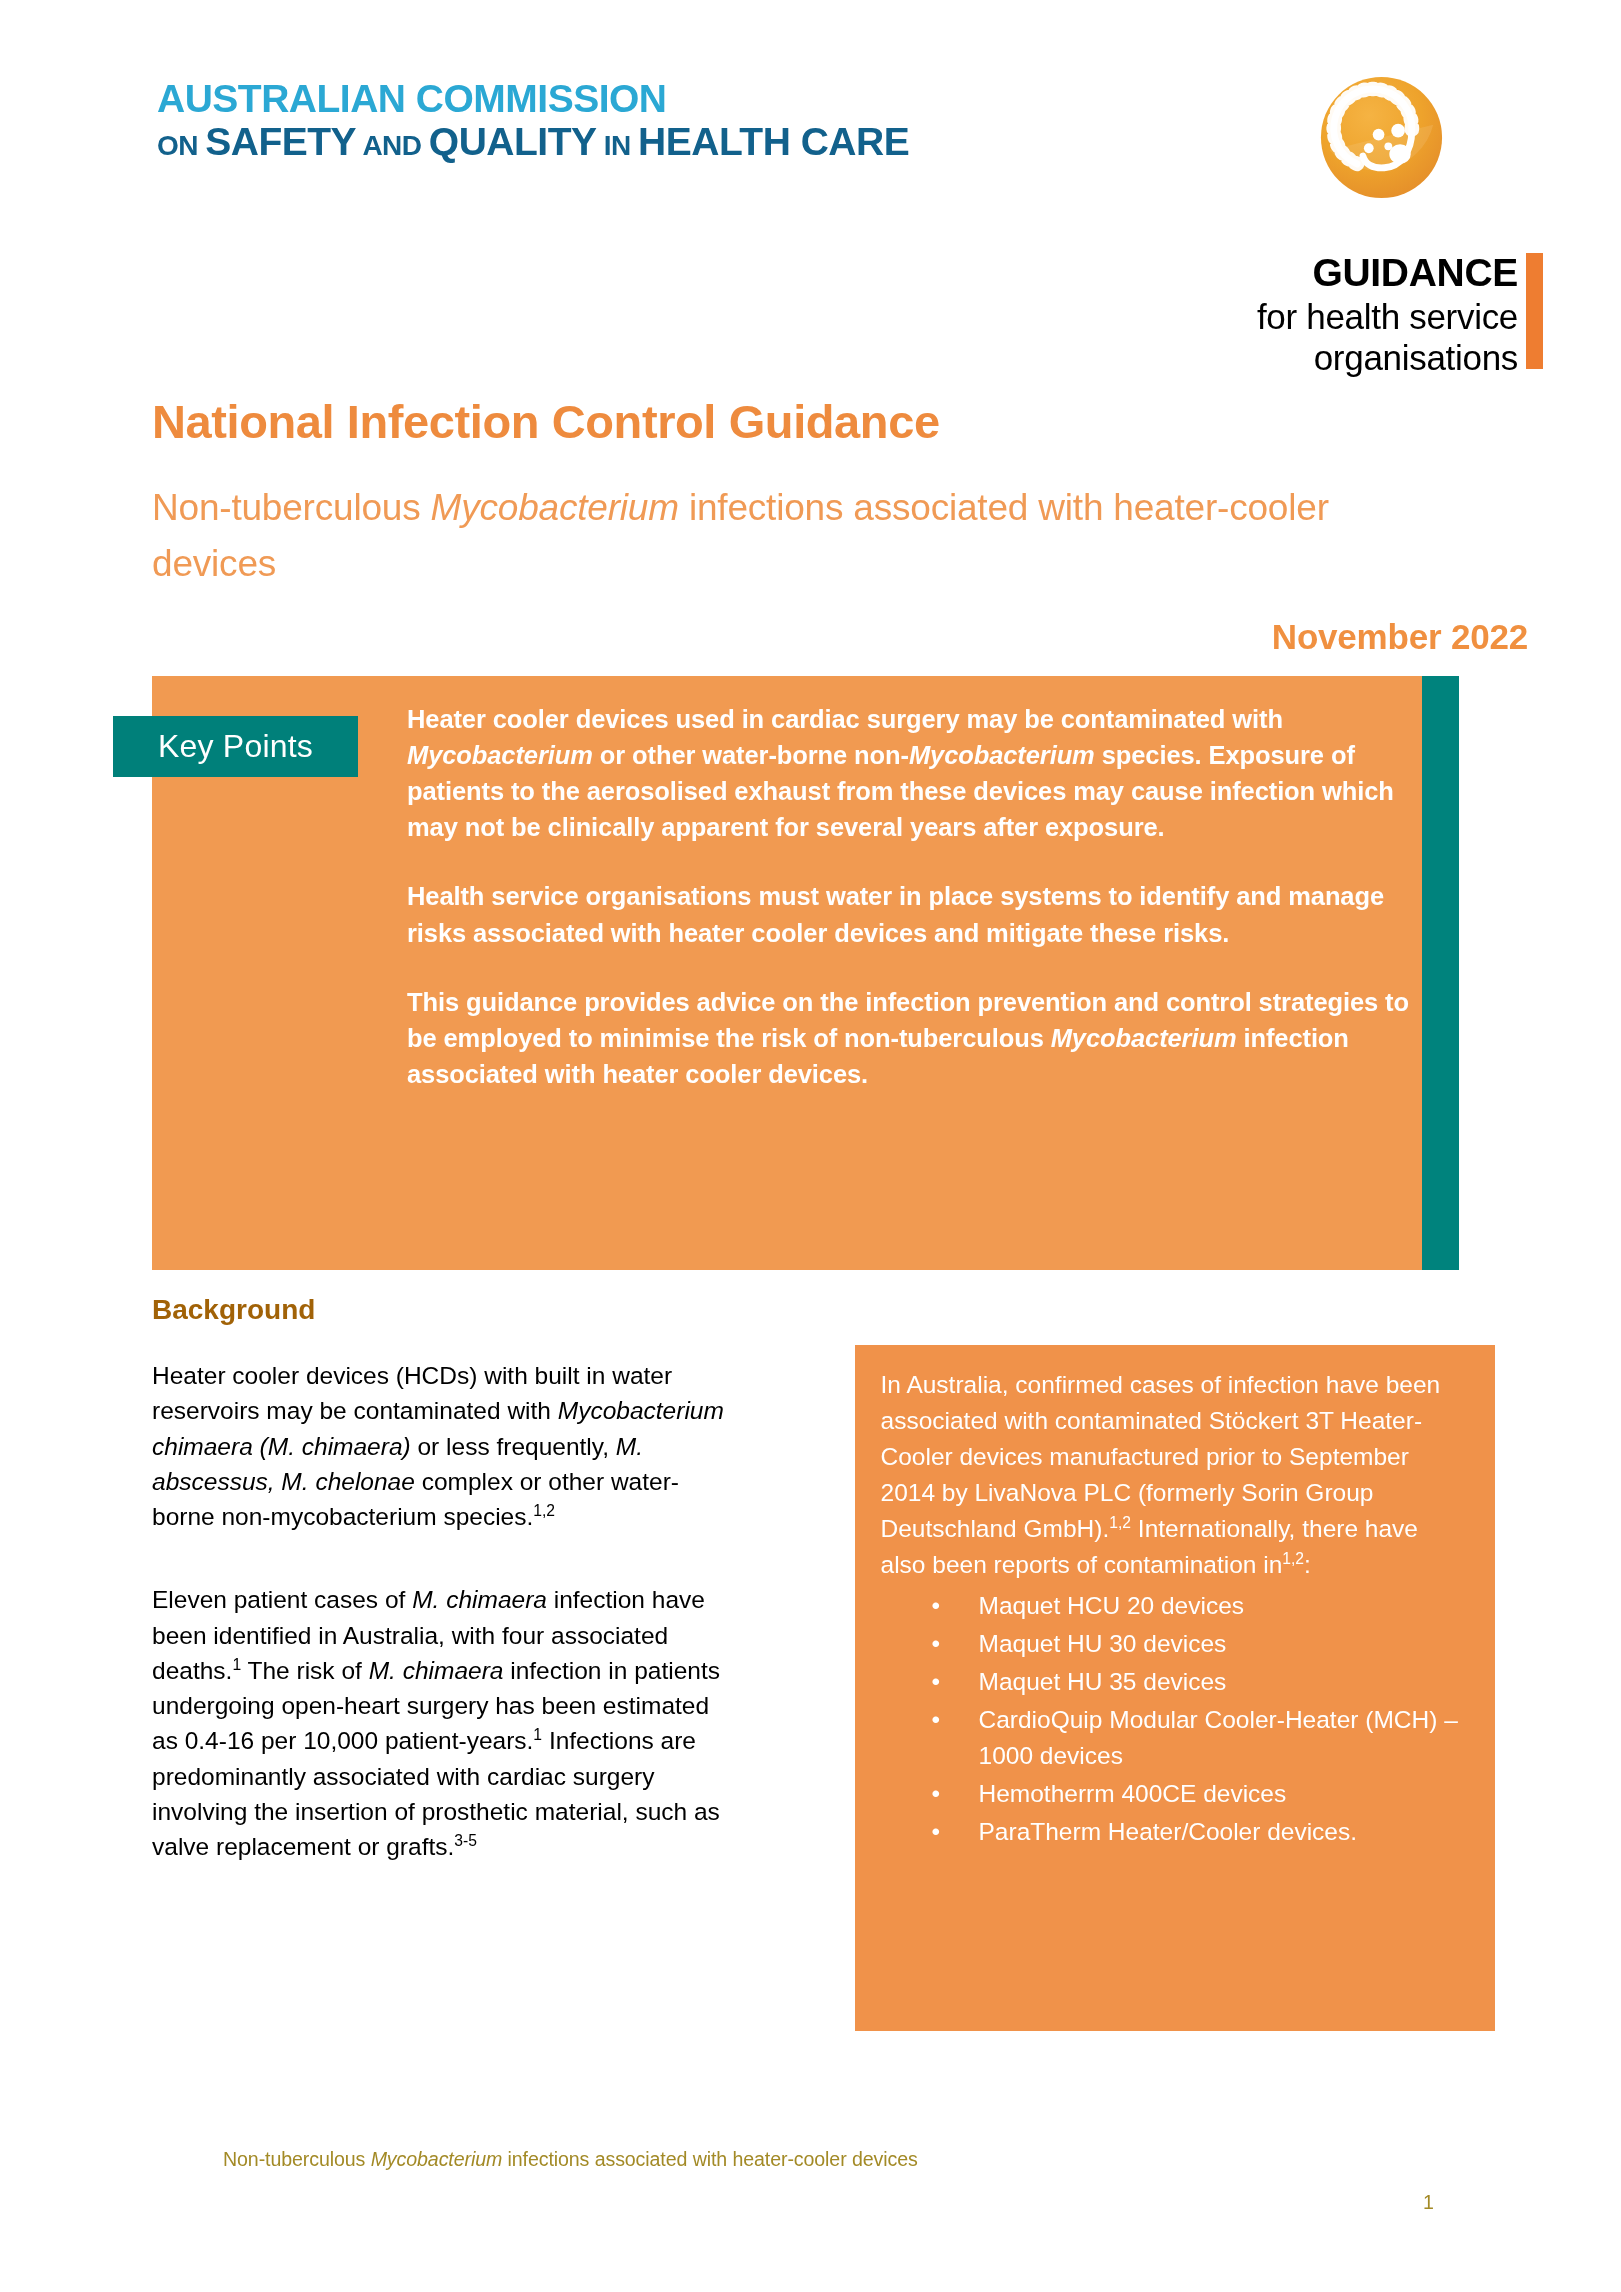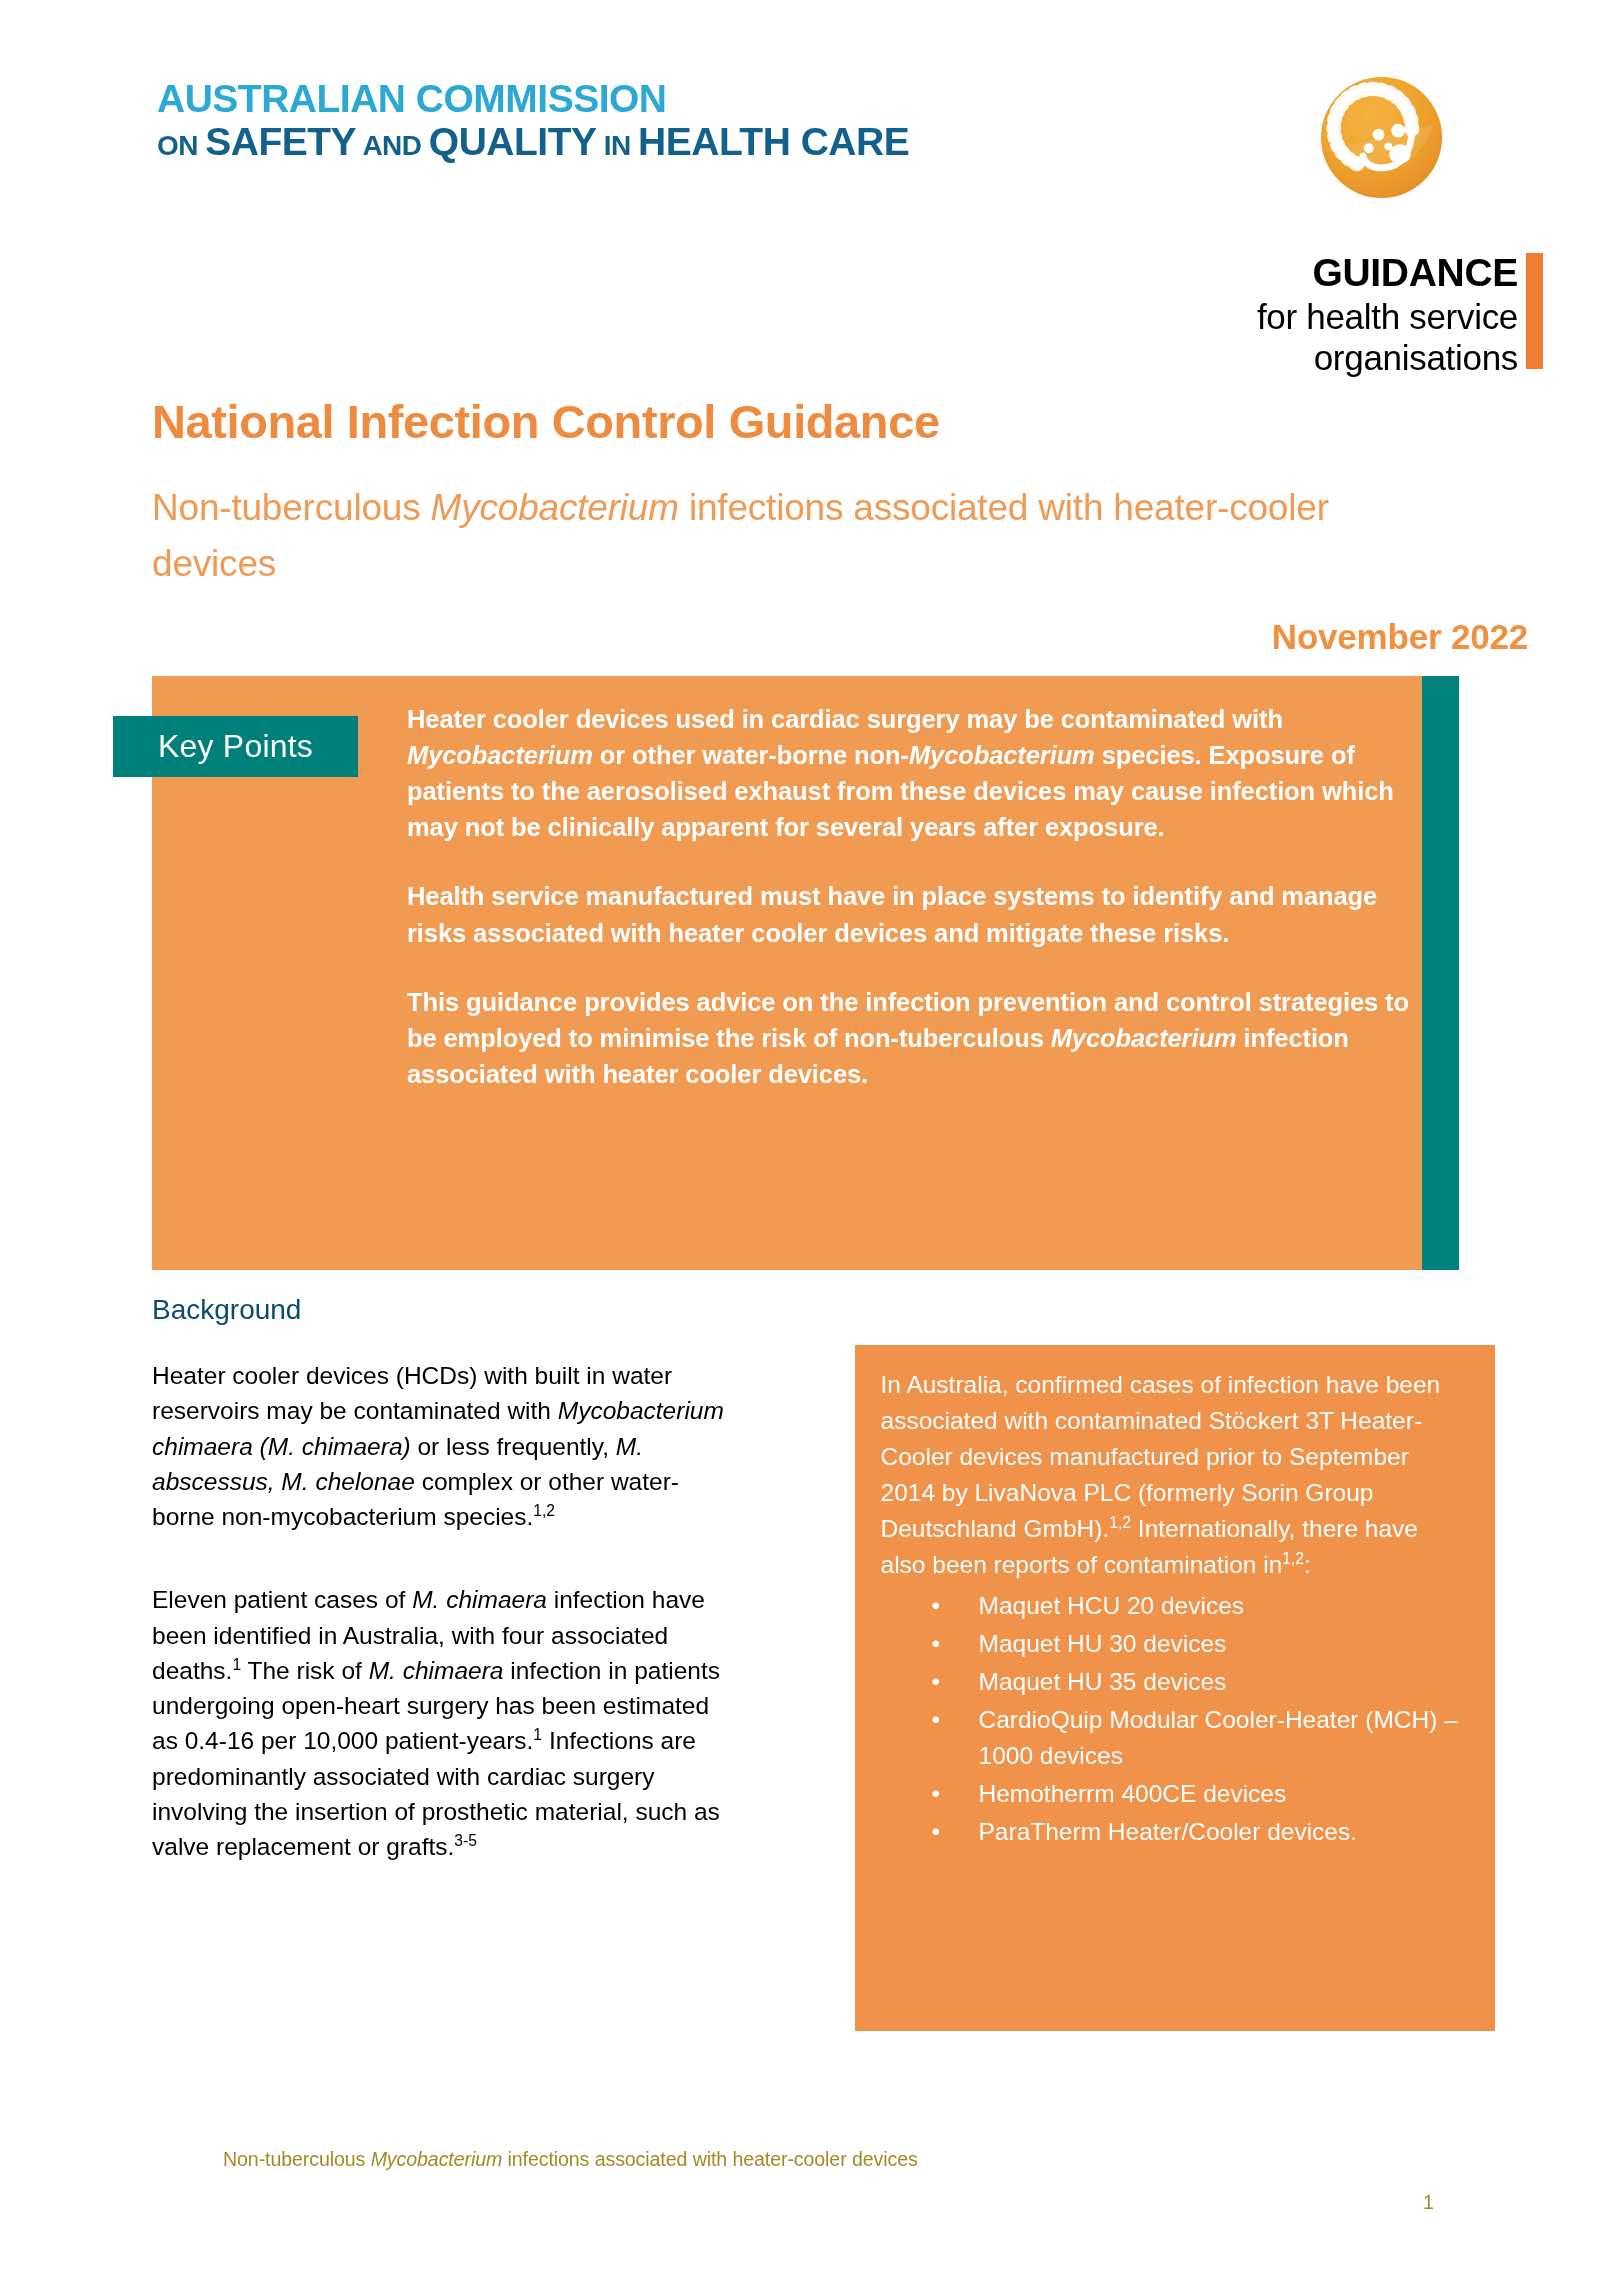--- a/index.html
+++ b/index.html
@@ -167,22 +167,22 @@
     margin: 0 0 33px 0;
   }
   .kp-text p:last-child { margin-bottom: 0; }
 
   
   .bg-heading {
     position: absolute;
     left: 152px;
     top: 1294px;
     font-size: 28px;
-    font-weight: normal;
-    color: #0c4a6e;
+    font-weight: bold;
+    color: #a16207;
   }
   .col-left {
     position: absolute;
     left: 152px;
     top: 1358px;
     width: 588px;
     font-size: 24.5px;
     line-height: 1.44;
     color: #000000;
   }
@@ -285,21 +285,21 @@
   <div class="guidance-bar"></div>
 
   <div class="doc-title">National Infection Control Guidance</div>
   <div class="doc-subtitle"><span>Non-tuberculous </span><i>Mycobacterium</i><span> infections associated with heater-cooler devices</span></div>
   <div class="doc-date">November 2022</div>
 
   <div class="kp-panel">
     <div class="kp-rightbar"></div>
     <div class="kp-text">
       <p><span>Heater cooler devices used in cardiac surgery may be contaminated with </span><i>Mycobacterium</i><span> or other water-borne non-</span><i>Mycobacterium</i><span> species. Exposure of patients to the aerosolised exhaust from these devices may cause infection which may not be clinically apparent for several years after exposure.</span></p>
-      <p><span>Health service manufactured must have in place systems to identify and manage risks associated with heater cooler devices and mitigate these risks.</span></p>
+      <p><span>Health service organisations must water in place systems to identify and manage risks associated with heater cooler devices and mitigate these risks.</span></p>
       <p><span>This guidance provides advice on the infection prevention and control strategies to be employed to minimise the risk of non-tuberculous </span><i>Mycobacterium</i><span> infection associated with heater cooler devices.</span></p>
     </div>
   </div>
   <div class="kp-badge">
     <span>Key Points</span>
   </div>
 
   <div class="bg-heading">Background</div>
 
   <div class="col-left">

